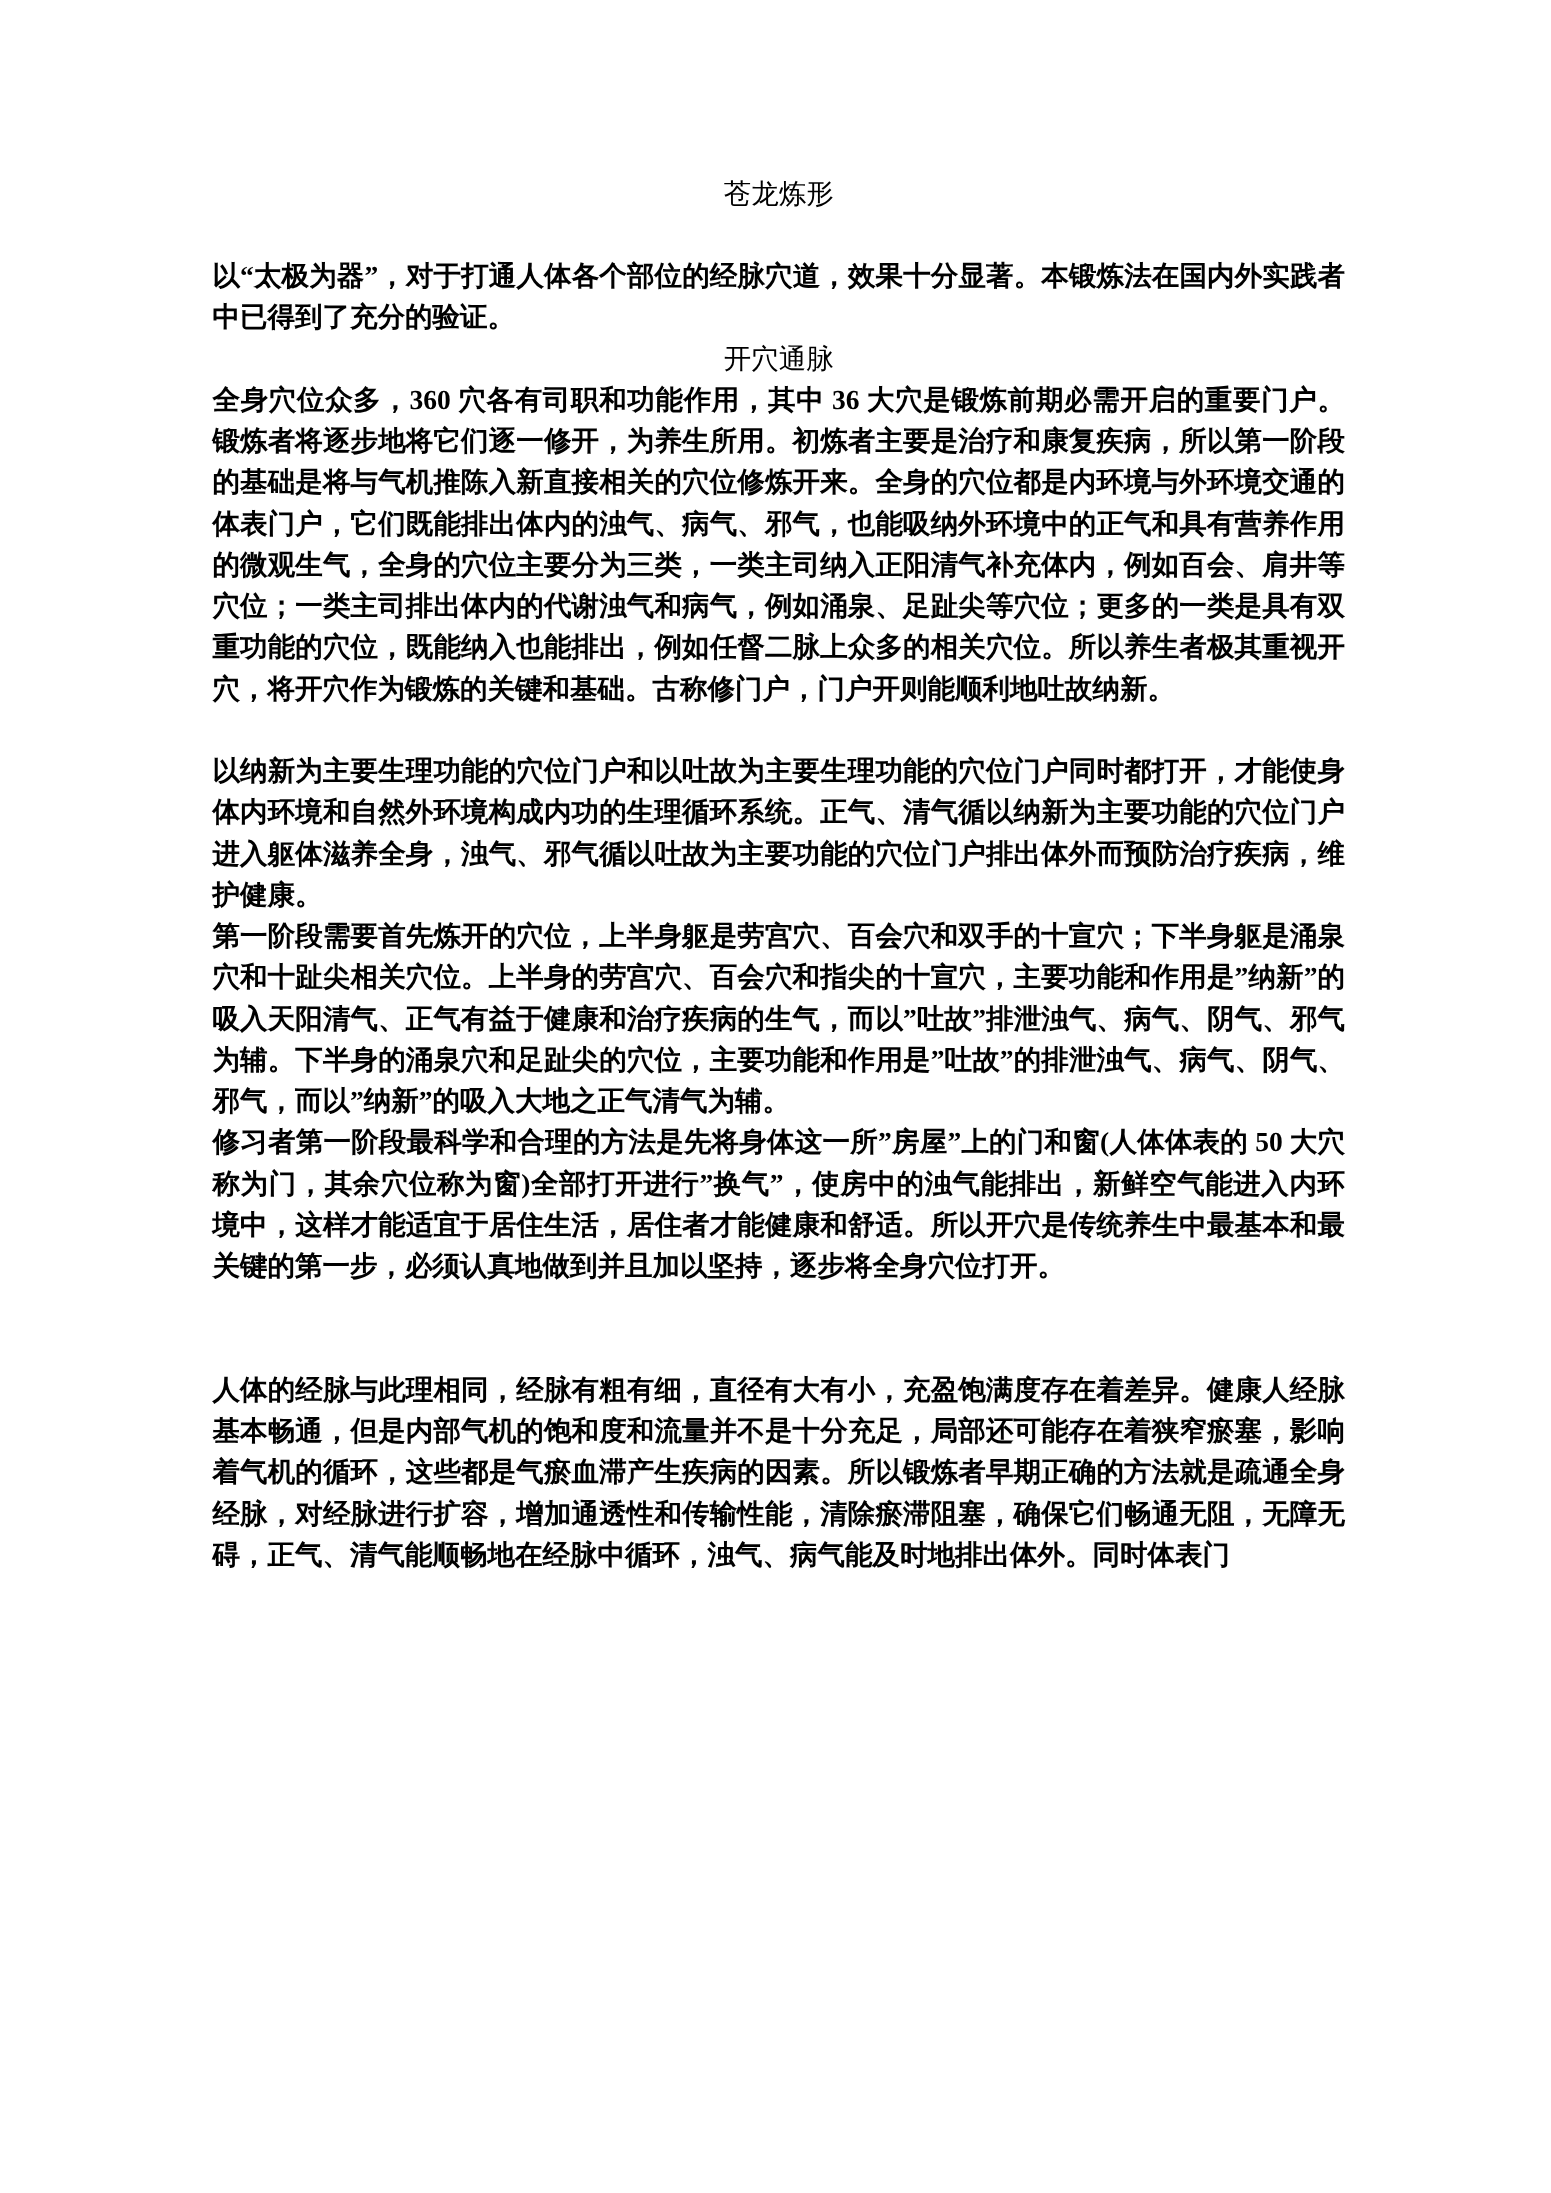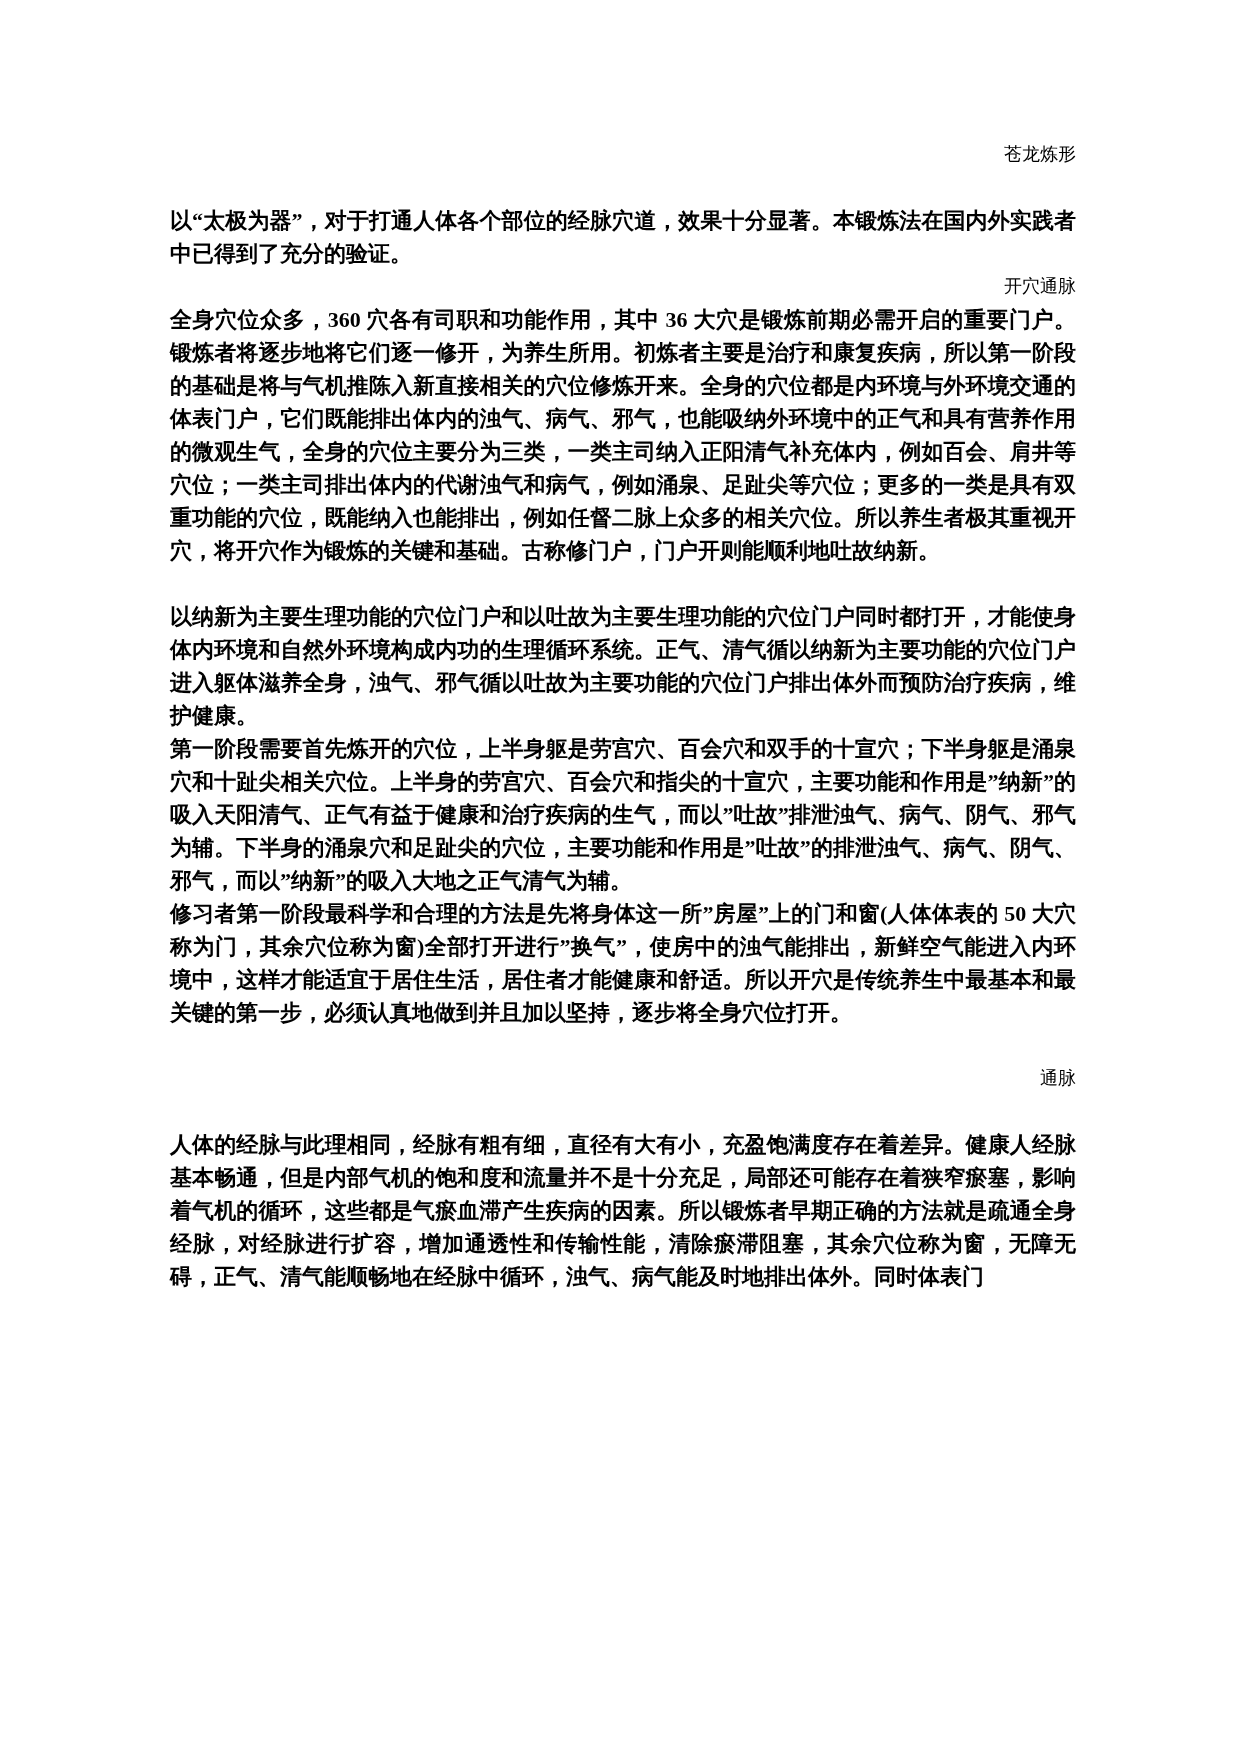--- a/index.html
+++ b/index.html
@@ -20,23 +20,23 @@
     background: #ffffff;
     color: #000000;
     font-family: "Liberation Serif", "DejaVu Serif", serif;
     font-size: 22px;
     line-height: 33px;
   }
   .doc-title,
   .doc-heading {
     margin: 0;
     font-weight: normal;
-    font-size: 18px;
+    font-size: 22px;
     line-height: 33px;
-    text-align: right;
+    text-align: center;
   }
   .doc-paragraph {
     margin: 0;
     text-align: justify;
     text-justify: inter-character;
     overflow-wrap: break-word;
     font-weight: bold;
   }
   .doc-spacer {
     height: 33px;
@@ -62,20 +62,19 @@
   <div class="doc-spacer"></div>
 
   <p class="doc-paragraph">以纳新为主要生理功能的穴位门户和以吐故为主要生理功能的穴位门户同时都打开，才能使身体内环境和自然外环境构成内功的生理循环系统。正气、清气循以纳新为主要功能的穴位门户进入躯体滋养全身，浊气、邪气循以吐故为主要功能的穴位门户排出体外而预防治疗疾病，维护健康。</p>
 
   <p class="doc-paragraph">第一阶段需要首先炼开的穴位，上半身躯是劳宫穴、百会穴和双手的十宣穴；下半身躯是涌泉穴和十趾尖相关穴位。上半身的劳宫穴、百会穴和指尖的十宣穴，主要功能和作用是”纳新”的吸入天阳清气、正气有益于健康和治疗疾病的生气，而以”吐故”排泄浊气、病气、阴气、邪气为辅。下半身的涌泉穴和足趾尖的穴位，主要功能和作用是”吐故”的排泄浊气、病气、阴气、邪气，而以”纳新”的吸入大地之正气清气为辅。</p>
 
   <p class="doc-paragraph">修习者第一阶段最科学和合理的方法是先将身体这一所”房屋”上的门和窗(人体体表的 50 大穴称为门，其余穴位称为窗)全部打开进行”换气”，使房中的浊气能排出，新鲜空气能进入内环境中，这样才能适宜于居住生活，居住者才能健康和舒适。所以开穴是传统养生中最基本和最关键的第一步，必须认真地做到并且加以坚持，逐步将全身穴位打开。</p>
 
   <div class="doc-spacer"></div>
 
-  <h2 class="doc-heading">通脉</h2>
 
 
   <div class="doc-spacer"></div>
 
-  <p class="doc-paragraph">人体的经脉与此理相同，经脉有粗有细，直径有大有小，充盈饱满度存在着差异。健康人经脉基本畅通，但是内部气机的饱和度和流量并不是十分充足，局部还可能存在着狭窄瘀塞，影响着气机的循环，这些都是气瘀血滞产生疾病的因素。所以锻炼者早期正确的方法就是疏通全身经脉，对经脉进行扩容，增加通透性和传输性能，清除瘀滞阻塞，其余穴位称为窗，无障无碍，正气、清气能顺畅地在经脉中循环，浊气、病气能及时地排出体外。同时体表门</p>
+  <p class="doc-paragraph">人体的经脉与此理相同，经脉有粗有细，直径有大有小，充盈饱满度存在着差异。健康人经脉基本畅通，但是内部气机的饱和度和流量并不是十分充足，局部还可能存在着狭窄瘀塞，影响着气机的循环，这些都是气瘀血滞产生疾病的因素。所以锻炼者早期正确的方法就是疏通全身经脉，对经脉进行扩容，增加通透性和传输性能，清除瘀滞阻塞，确保它们畅通无阻，无障无碍，正气、清气能顺畅地在经脉中循环，浊气、病气能及时地排出体外。同时体表门</p>
 
 </div>
 
 </body></html>

